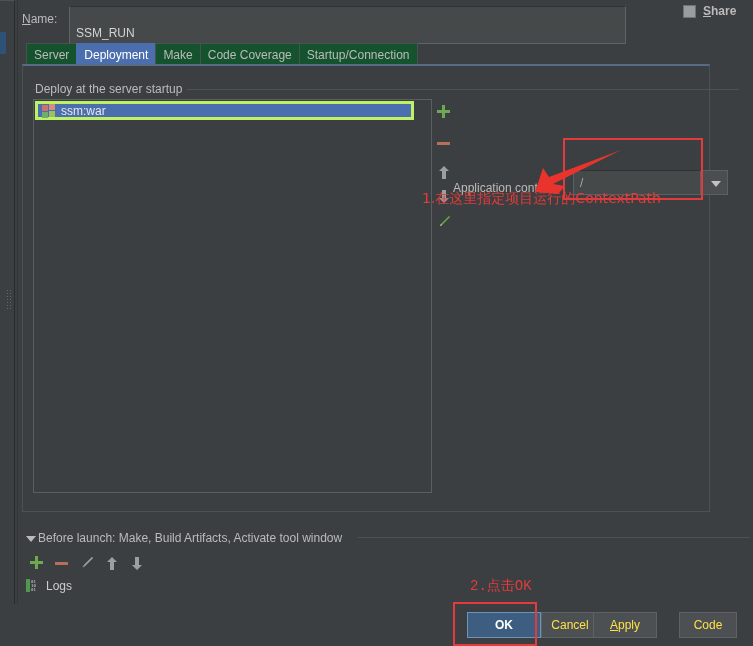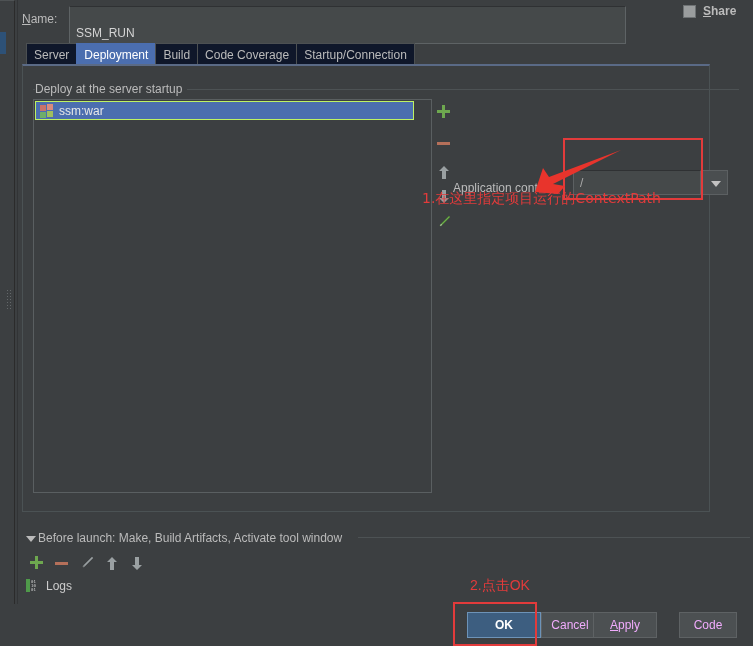--- a/index.html
+++ b/index.html
@@ -89,21 +89,21 @@
     position: absolute; left: 8px; top: 42px; height: 23px;
     display: flex; align-items: flex-end;
   }
   .tab {
     height: 22px; line-height: 22px;
     padding: 0 7px;
     font-size: 12px;
     color: #bbbbbb;
     border: 1px solid #4c5052;
     border-bottom: none;
-    background: #0f172a;
+    background: #14532d;
     box-sizing: border-box;
     margin-right: -1px;
     white-space: nowrap;
   }
   .tab.selected {
     background: #4b6eaf;
     color: #ffffff;
     border-color: #4b6eaf;
   }
 
@@ -134,21 +134,21 @@
     position: absolute; left: 10px; top: 33px;
     width: 399px; height: 394px;
     background: #3c3f41;
     border: 1px solid #5a5f61;
     box-sizing: border-box;
   }
   .list-row {
     position: absolute; left: 1px; top: 1px;
     width: 379px; height: 19px;
     background: #4b6eaf;
-    border: 1px solid #bef264;
+    border: 3px solid #bef264;
     box-sizing: border-box;
     display: flex; align-items: center;
     padding-left: 4px;
   }
   .artifact-icon {
     position: relative;
     width: 14px; height: 14px; margin-right: 5px; flex: none;
   }
   .artifact-icon i {
     position: absolute; display: block;
@@ -283,21 +283,21 @@
   
   .btn-bar {
     position: absolute; left: 0; top: 604px; width: 753px; height: 42px;
     background: #3c3f41;
   }
   .dlg-btn {
     position: absolute; top: 8px; height: 26px;
     background: #4c5052;
     border: 1px solid #5e6264;
     box-sizing: border-box;
-    color: #f0abfc;
+    color: #fde047;
     font-size: 12px;
     line-height: 24px;
     text-align: center;
   }
   .dlg-btn u { text-decoration: underline; }
   .btn-ok {
     left: 461px; width: 74px;
     background: #3d5e80;
     border: 1px solid #6d93b8;
     color: #ffffff;
@@ -315,21 +315,21 @@
     border: 2px solid #e23b3b;
     box-sizing: border-box;
     z-index: 6;
   }
   .anno-text-2 {
     position: absolute; left: 470px; top: 577px;
     color: #e23b3b;
     font-size: 14px;
     white-space: nowrap;
     z-index: 6;
-    font-family: Liberation Sans, sans-serif;
+    font-family: Liberation Mono, monospace;
   }
 
   .bottom-strip {
     position: absolute; left: 0; top: 610px; width: 18px; height: 36px;
     background: #3c3f41;
   }
 </style>
 </head>
 <body>
 
@@ -349,21 +349,21 @@
       <div class="name-field">SSM_RUN</div>
     </div>
     <div class="share-box">
       <div class="share-check"></div>
       <div class="share-label"><u>S</u>hare</div>
     </div>
 
     <div class="tabs">
       <div class="tab"><span>Server</span></div>
       <div class="tab selected"><span>Deployment</span></div>
-      <div class="tab"><span>Build</span></div>
+      <div class="tab"><span>Make</span></div>
       <div class="tab"><span>Code Coverage</span></div>
       <div class="tab"><span>Startup/Connection</span></div>
     </div>
 
     <div class="tab-panel">
 
       <div class="group-rule"></div>
       <div class="group-title">Deploy at the server startup</div>
 
       <div class="list-box">

